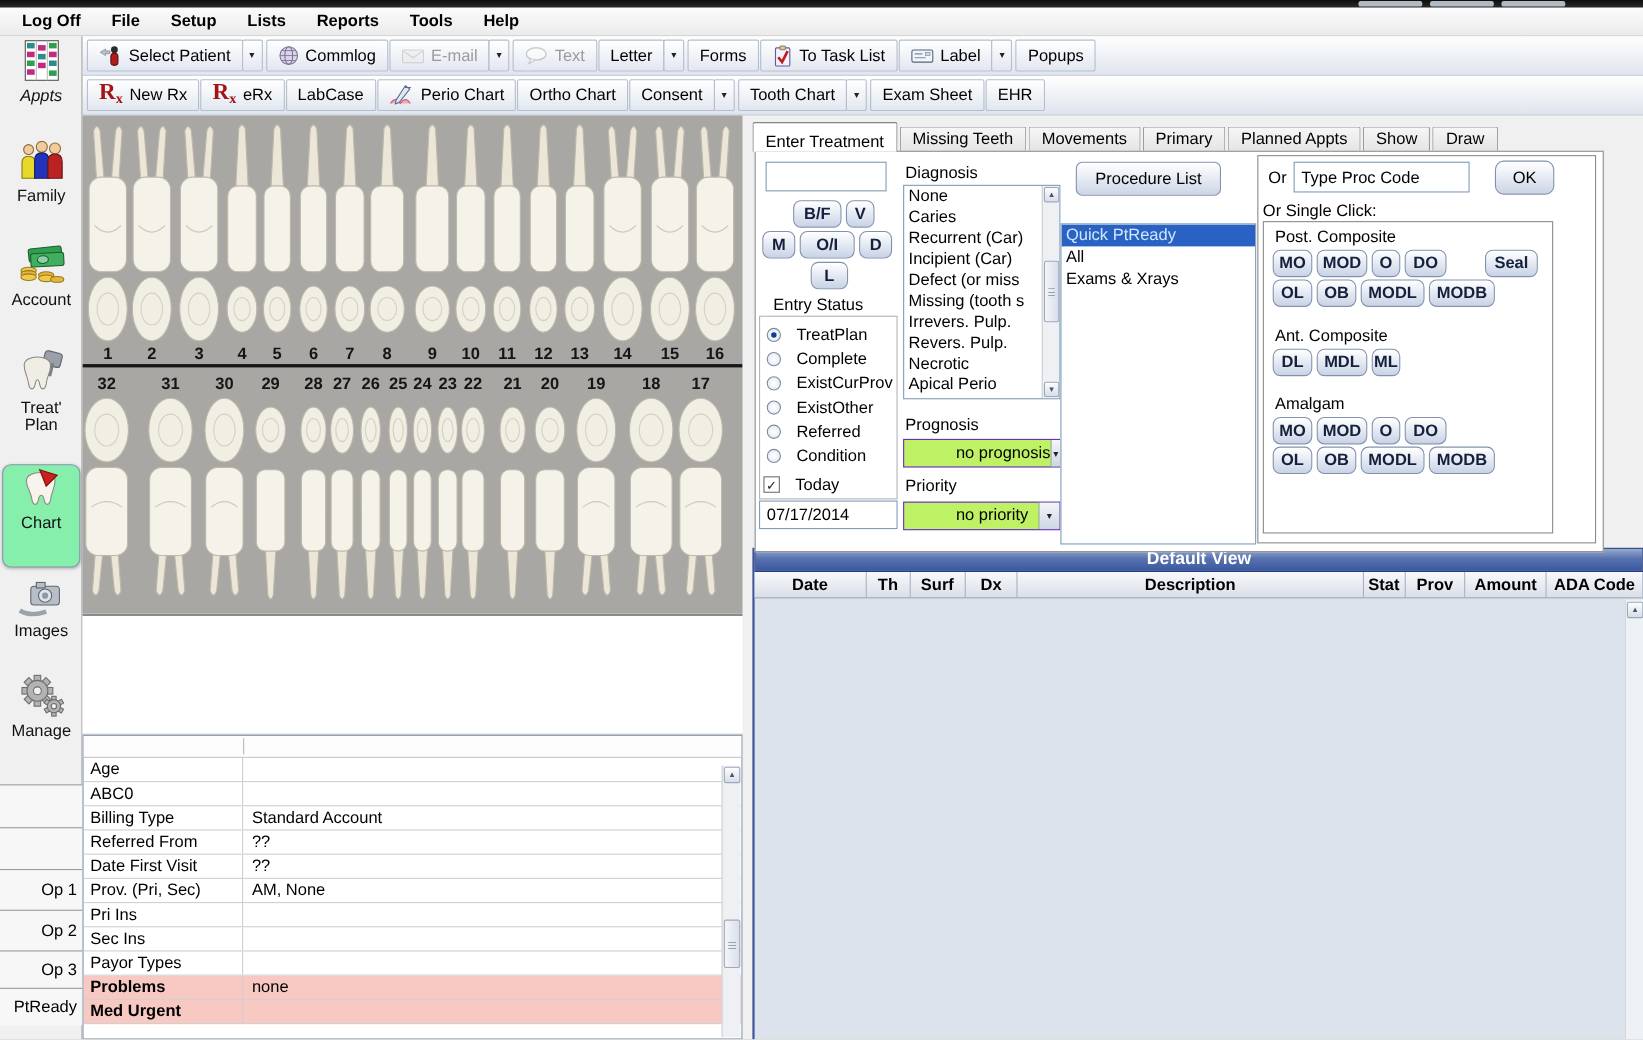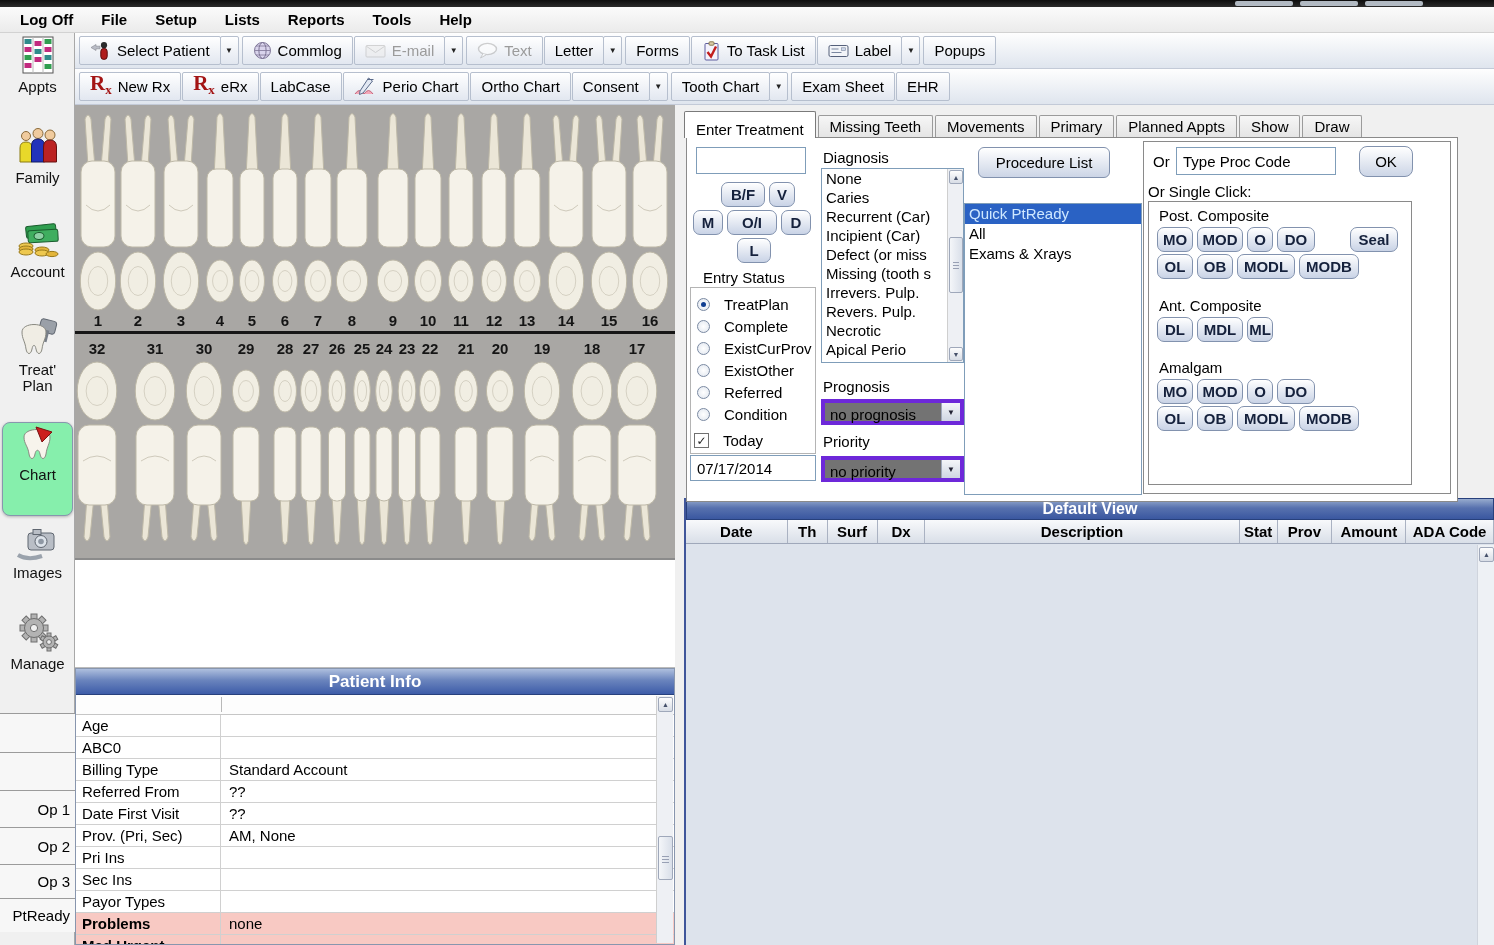--- a/index.html
+++ b/index.html
@@ -91,21 +91,21 @@
   .radio-row { position:absolute; display:flex; align-items:center; gap:14px; font-size:15px; }
   .radio { width:13px; height:13px; border-radius:50%; border:1px solid #7b8aa2;
     background:radial-gradient(#ffffff,#dfe5ee); position:relative; }
   .radio.sel::after { content:""; position:absolute; left:3px; top:3px; width:5px; height:5px;
     border-radius:50%; background:#103e91; }
   .checkbox { width:15px; height:15px; border:1px solid #707070; background:#fff;
     display:inline-flex; align-items:center; justify-content:center; font-size:12px; color:#222; }
   .listbox { position:absolute; background:#fff; border:1px solid #7f9db9; overflow:hidden; }
   .litem { height:19px; line-height:19px; padding-left:4px; font-size:15px; white-space:nowrap; }
   .litem.sel { background:#2a62c4; color:#cfe8ff; }
-  .dropdown { position:absolute; background:#737373; border:4px solid #6d28d9; display:flex; font-size:15px; }
+  .dropdown { position:absolute; background:#bef264; border:1px solid #6d28d9; display:flex; font-size:15px;padding-left:42px; }
   .dropdown .dval { flex:1; padding:3px 0 0 5px; white-space:nowrap; }
   .dropdown .darr { width:19px; background:linear-gradient(#f4f6f9,#cfd6e2);
     border-left:1px solid #9fa8ba; display:flex; align-items:center; justify-content:center; font-size:8px; color:#223; }
   .bigbtn { position:absolute; display:flex; align-items:center; justify-content:center;
     border:1px solid #8292ae; border-radius:6px; background:linear-gradient(#ffffff,#ccd5e6);
     box-shadow:inset 0 1px 0 #fff; font-size:15px;margin-left:11px; }
   .outerbox { position:absolute; border:1px solid #8a8a8a; background:#fff; }
   
   .treat-table { position:absolute; left:684px; top:498px; width:810px; height:447px;
     background:#dde3ec; border-left:2px solid #40569a; }
@@ -252,21 +252,21 @@
       <div class="tbtn-dd">▼</div>
       <div class="tbtn">
         <span>Exam Sheet</span>
       </div>
       <div class="tbtn">
         <span>EHR</span>
       </div>
     </div>
 
   <div class="sidebar" id="sidebar">
-      <div class="module" style="top: 2px; height: 78px;">
+      <div class="module" style="top: 2px; height: 78px; font-style: italic;">
         <span class="mico"><svg width="40" height="40" viewBox="0 0 40 40">
             <rect x="5" y="2" width="30" height="36" fill="#fff" stroke="#555"></rect>
             <line x1="15" y1="2" x2="15" y2="38" stroke="#bbb"></line>
             <line x1="25" y1="2" x2="25" y2="38" stroke="#bbb"></line>
             <rect x="6.5" y="4" width="7" height="5" fill="#2e8b8b"></rect>
             <rect x="16.5" y="6" width="7" height="5" fill="#c22a7f"></rect>
             <rect x="26.5" y="4" width="7" height="5" fill="#2f9e4f"></rect>
             <rect x="6.5" y="12" width="7" height="5" fill="#c22a7f"></rect>
             <rect x="16.5" y="14" width="7" height="5" fill="#2e8b8b"></rect>
             <rect x="26.5" y="12" width="7" height="5" fill="#c22a7f"></rect>
@@ -623,21 +623,20 @@
         <text x="391" y="249" font-size="15" font-weight="600" fill="#151515" text-anchor="middle">21</text>
         <text x="425" y="249" font-size="15" font-weight="600" fill="#151515" text-anchor="middle">20</text>
         <text x="467" y="249" font-size="15" font-weight="600" fill="#151515" text-anchor="middle">19</text>
         <text x="517" y="249" font-size="15" font-weight="600" fill="#151515" text-anchor="middle">18</text>
         <text x="562" y="249" font-size="15" font-weight="600" fill="#151515" text-anchor="middle">17</text>
       </svg></div>
 
   <div class="gap-white"></div>
 
   <div class="patient">
-    <div class="panel-title">Patient Info</div>
     <div class="pi-headrow">
         <div class="vline"></div>
       </div>
     <div id="pi-rows">
         <div class="pi-row">
           <div class="lab">Age</div>
           <div class="val"></div>
         </div>
         <div class="pi-row">
           <div class="lab">ABC0</div>

